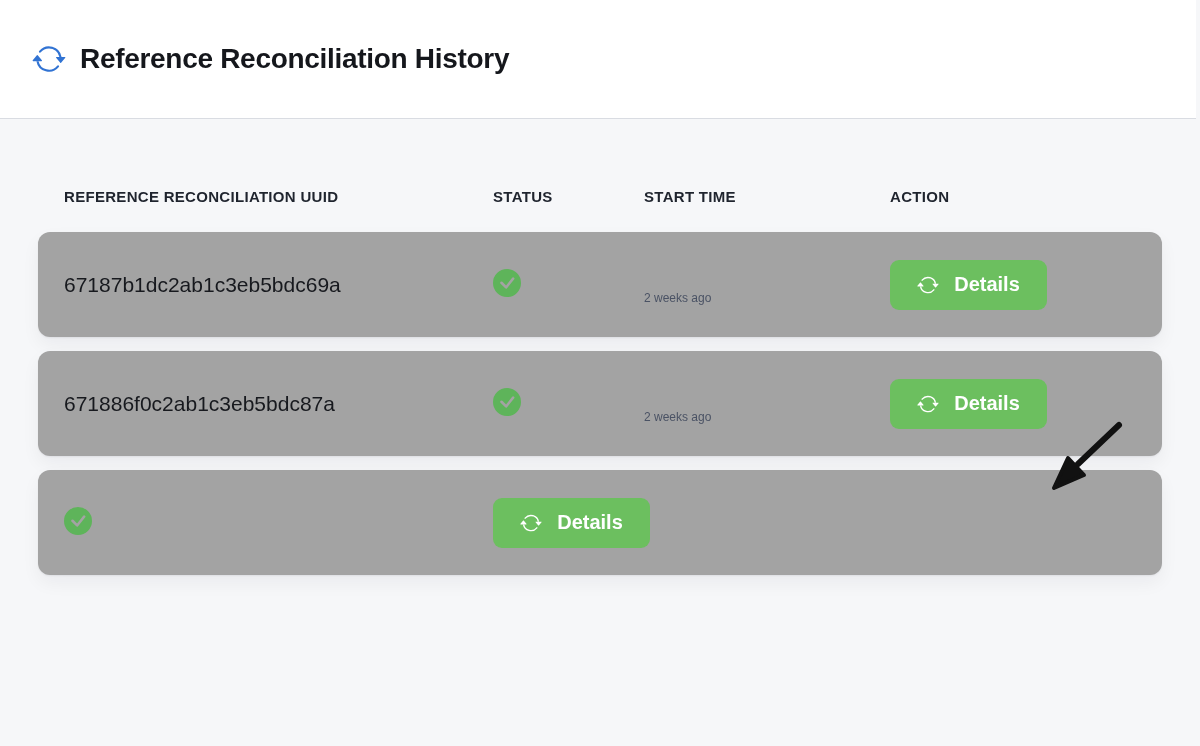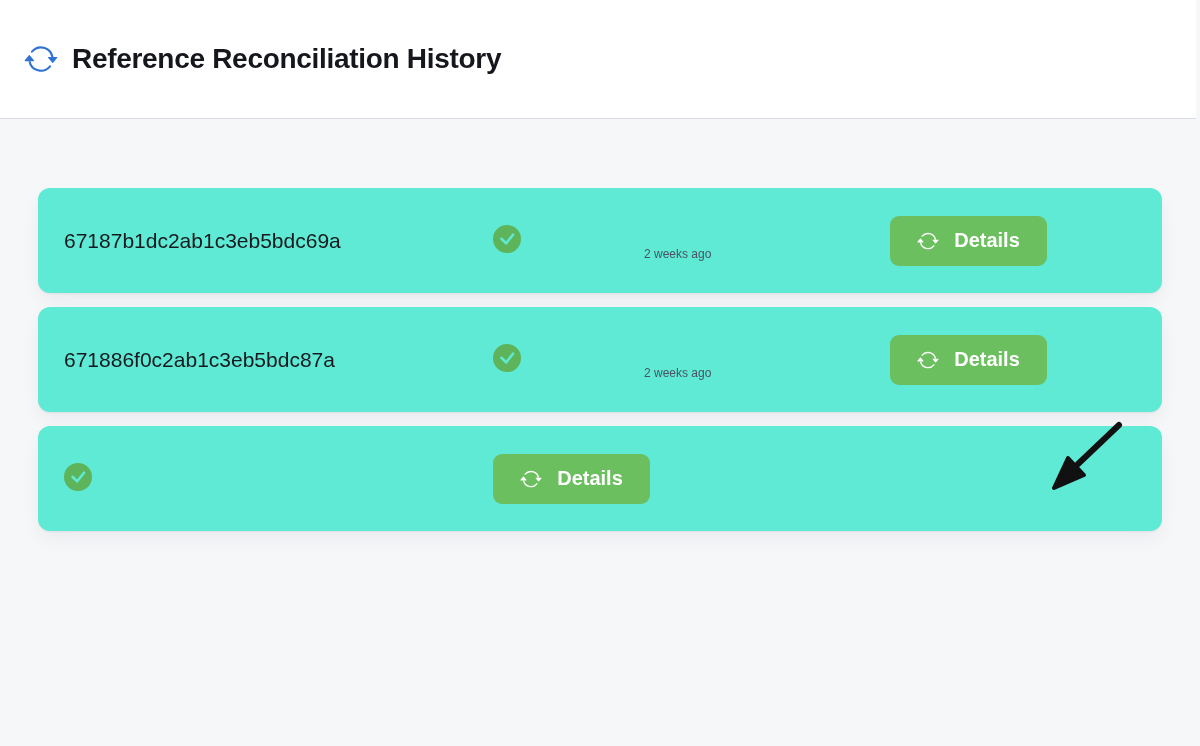--- a/index.html
+++ b/index.html
@@ -10,21 +10,21 @@
     overflow: hidden;
     position: relative;
   }
 
   
   .header-band {
     width: 1196px; height: 119px;
     background: #ffffff;
     border-bottom: 1px solid #d9dce2;
     display: flex; align-items: center;
-    padding-left: 24px;
+    padding-left: 32px;
   }
   .header-refresh-icon {
     width: 34px; height: 34px;
     color: #3173d3;
     display: inline-flex; align-items: center; justify-content: center;
     margin-right: 14px;
   }
   .header-refresh-icon svg { width: 34px; height: 34px; }
   .page-title {
     font-size: 28px; font-weight: 700;
@@ -46,21 +46,21 @@
     margin-bottom: 27px;
   }
   .table-head .col-label {
     font-size: 15px; font-weight: 700;
     color: #1f242e;
     letter-spacing: 0.3px;
     text-transform: uppercase;
   }
 
   .row-card {
-    background: #5eead4;
+    background: #a3a3a3;
     border-radius: 12px;
     height: 105px;
     padding: 0 26px;
     margin-bottom: 14px;
     box-shadow: 0 1px 2px rgba(20,25,40,0.06), 0 8px 18px rgba(20,25,40,0.05);
   }
 
   .uuid-cell {
     font-size: 21px;
     color: #17191e;
@@ -124,20 +124,26 @@
   <span class="header-refresh-icon">
     <svg>
         <use href="#sym-refresh"></use>
       </svg>
   </span>
   <h1 class="page-title">Reference Reconciliation History</h1>
 </div>
 
 <div class="content">
 
+  <div class="grid-cols table-head">
+    <div class="col-label">REFERENCE RECONCILIATION UUID</div>
+    <div class="col-label">STATUS</div>
+    <div class="col-label">START TIME</div>
+    <div class="col-label">ACTION</div>
+  </div>
 
   <div class="grid-cols row-card">
     <div class="uuid-cell">67187b1dc2ab1c3eb5bdc69a</div>
     <div>
       <span class="status-badge">
         <svg>
             <use href="#sym-check-circle"></use>
           </svg>
       </span>
     </div>

